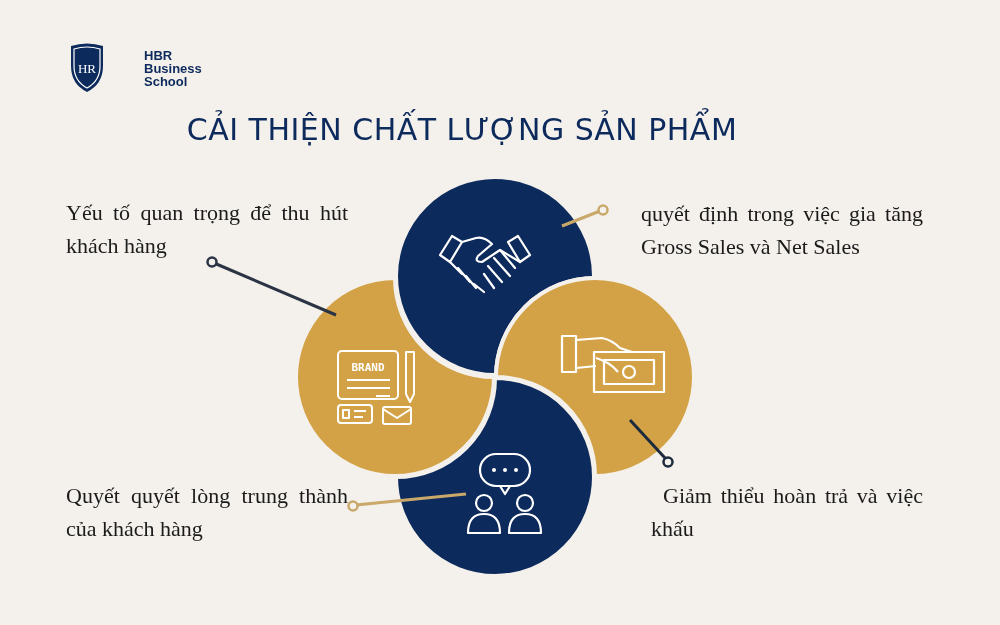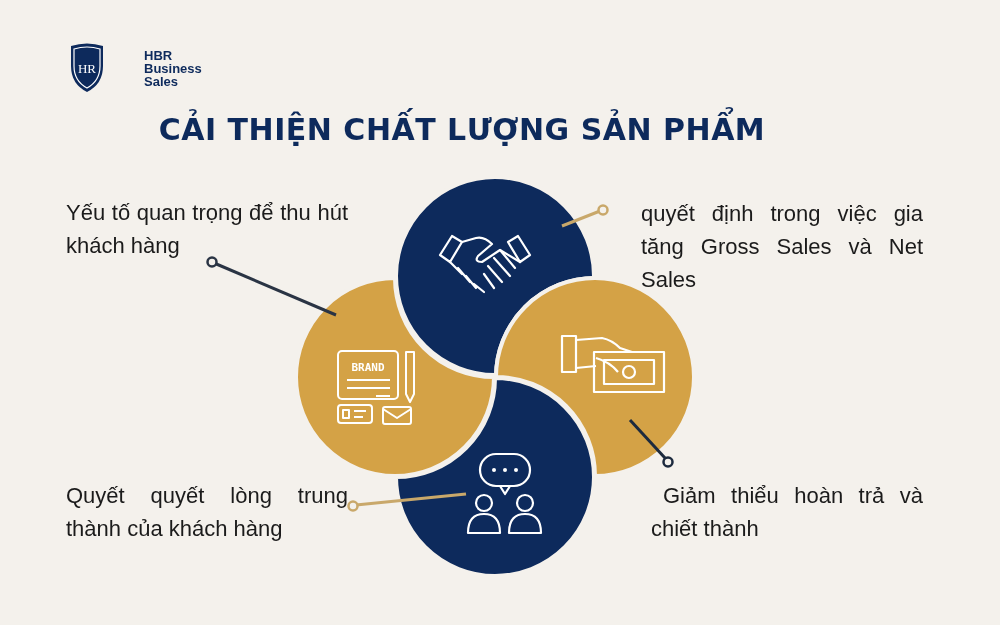--- a/index.html
+++ b/index.html
@@ -1,37 +1,37 @@
 <!DOCTYPE html>
 <html><head>
 <meta charset="utf-8">
 <style>
   html,body{margin:0;padding:0;}
   body{width:1000px;height:625px;background:#f4f1ec;position:relative;overflow:hidden;font-family:"Liberation Sans",sans-serif;}
   .logo{position:absolute;left:68px;top:42px;display:flex;align-items:center;}
   .logo-text{margin-left:6px;color:#0d2a5c;font-weight:bold;font-size:13px;line-height:13px;}
   .logo-text div{white-space:nowrap;padding-left:32px;}
-  .title{position:absolute;left:0;width:924px;top:112px;text-align:center;color:#0d2a5c;font-weight:bold;font-size:30px;letter-spacing:0.5px;font-family:"DejaVu Sans",sans-serif;}
-  .label{position:absolute;font-size:22px;line-height:33px;color:#1b1b1b;font-family:Liberation Sans, sans-serif;}
+  .title{position:absolute;left:0;width:924px;top:112px;text-align:center;color:#0d2a5c;font-weight:normal;font-size:30px;letter-spacing:0.5px;font-family:"DejaVu Sans",sans-serif;}
+  .label{position:absolute;font-size:22px;line-height:33px;color:#1b1b1b;font-family:Liberation Serif, serif;}
   .just{text-align:justify;text-align-last:left;}
   svg.diagram{position:absolute;left:0;top:0;}
 </style>
 </head>
 <body>
 
 <div class="logo">
   <svg width="38" height="52" viewBox="0 0 38 52">
     <path d="M3 4 Q19 -1 35 4 L35 24 Q35 42 19 50 Q3 42 3 24 Z" fill="#0d2a5c"></path>
     <path d="M6 7 Q19 3 32 7 L32 24 Q32 39 19 46 Q6 39 6 24 Z" fill="none" stroke="#fff" stroke-width="1.2"></path>
     <text x="19" y="31" text-anchor="middle" fill="#fff" font-family="Liberation Serif, serif" font-size="13">HR</text>
   </svg>
   <div class="logo-text">
     <div>HBR</div>
     <div>Business</div>
-    <div>Sales</div>
+    <div>School</div>
   </div>
 </div>
 
 <div class="title">CẢI THIỆN CHẤT LƯỢNG SẢN PHẨM</div>
 
 <svg class="diagram" width="1000" height="625" viewBox="0 0 1000 625">
 
   <circle cx="495" cy="477" r="99" fill="#0d2a5c" stroke="#f4f1ec" stroke-width="4"></circle>
   <circle cx="395" cy="377" r="99" fill="#d4a246" stroke="#f4f1ec" stroke-width="4"></circle>
   <circle cx="495" cy="276" r="99" fill="#0d2a5c" stroke="#f4f1ec" stroke-width="4"></circle>
@@ -100,13 +100,13 @@
     <circle cx="484" cy="503" r="8"></circle>
     <path d="M468 533 Q468 514 484 514 Q500 514 500 533 Z"></path>
     <circle cx="525" cy="503" r="8"></circle>
     <path d="M509 533 Q509 514 525 514 Q541 514 541 533 Z"></path>
   </g>
 </svg>
 
 <div class="label just" style="left:66px;top:196px;width:282px;">Yếu tố quan trọng để thu hút khách hàng</div>
 <div class="label just" style="left:641px;top:197px;width:282px;">quyết định trong việc gia tăng Gross Sales và Net Sales</div>
 <div class="label just" style="left:66px;top:479px;width:282px;">Quyết quyết lòng trung thành của khách hàng</div>
-<div class="label just" style="left:651px;top:479px;width:272px;text-indent:12px;">Giảm thiểu hoàn trả và chiết thành</div>
+<div class="label just" style="left:651px;top:479px;width:272px;text-indent:12px;">Giảm thiểu hoàn trả và việc khấu</div>
 
 </body></html>

